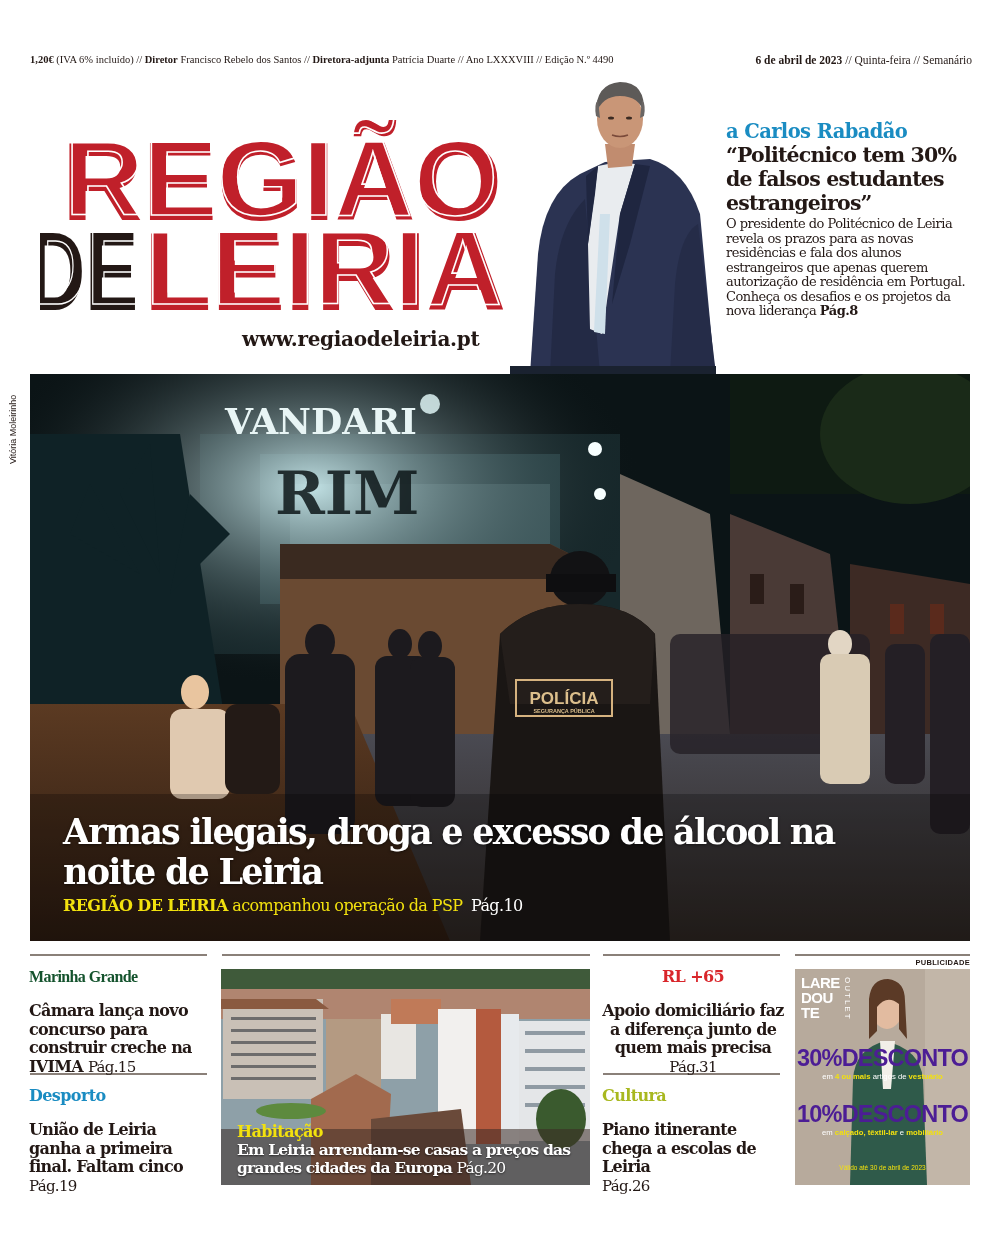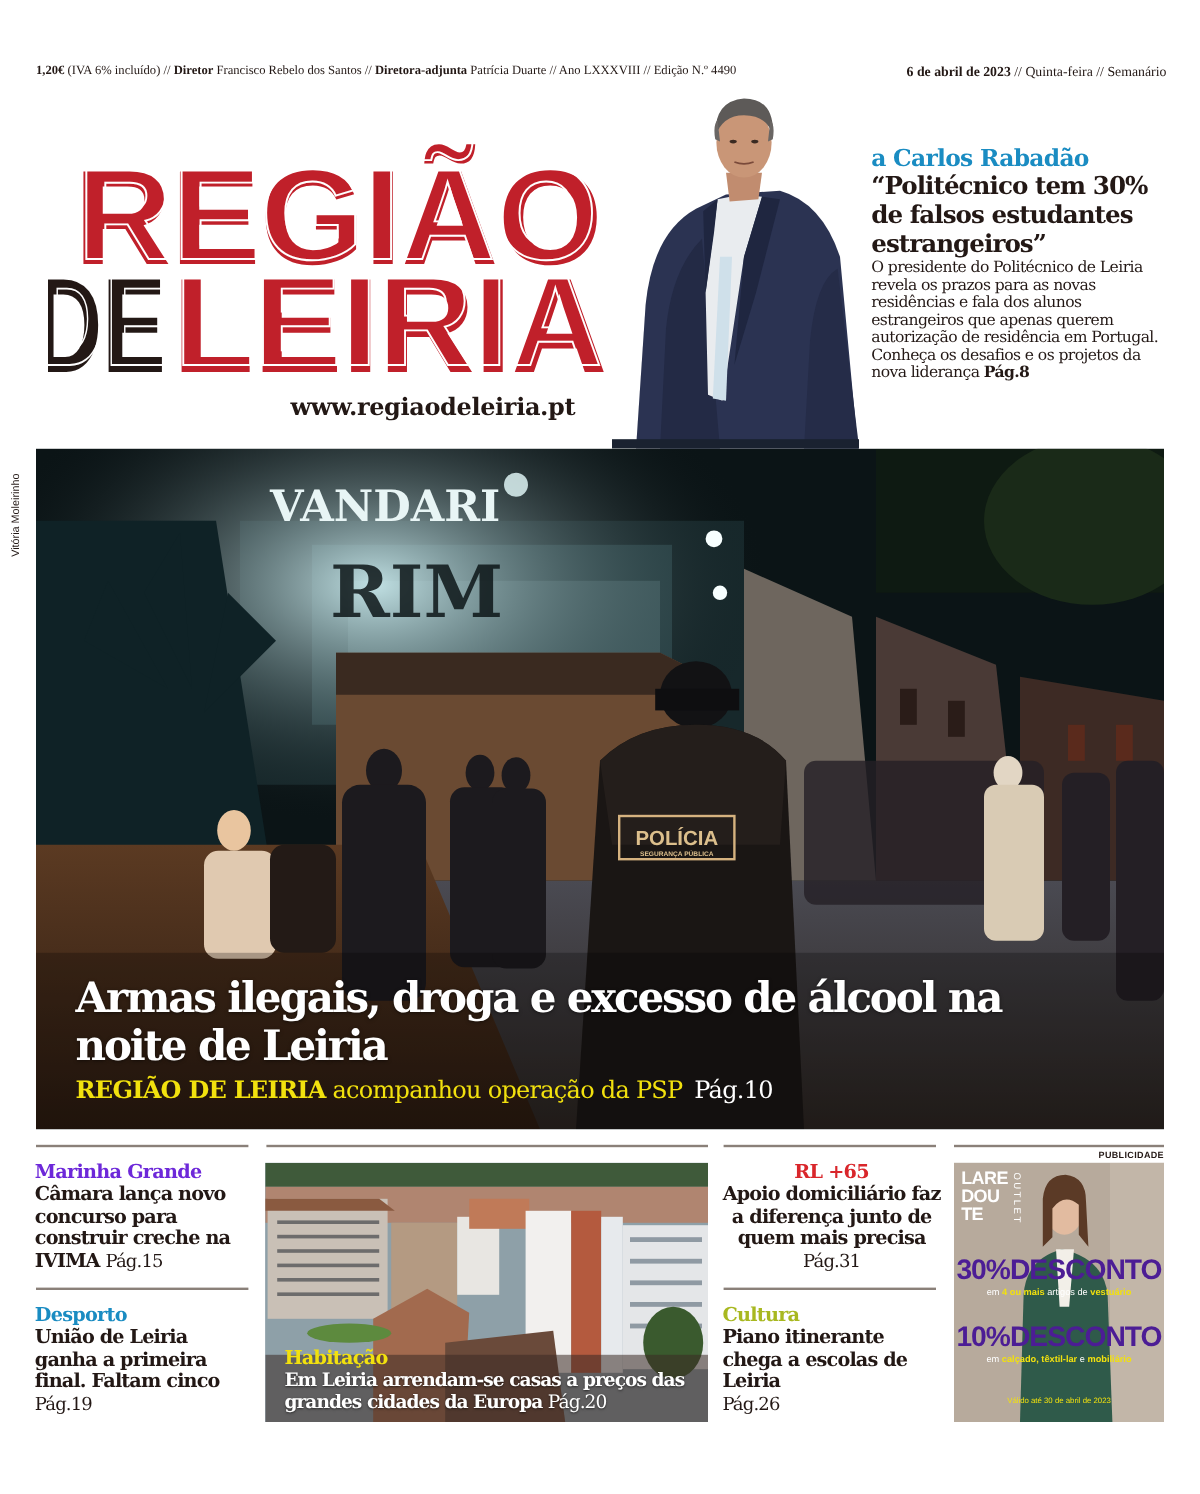--- a/index.html
+++ b/index.html
@@ -32,29 +32,29 @@
   .interview .body b { font-weight:bold; }
 
   
   .photo-credit { left:8px; top:372px; width:14px; height:100px; }
   .photo-credit span { display:block; transform:rotate(-90deg); transform-origin:left top; position:absolute; left:0; top:92px; white-space:nowrap; font-family:"Liberation Sans", sans-serif; font-size:9px; color:#231815; }
 
   .mainphoto { left:30px; top:374px; width:940px; height:567px; overflow:hidden; background:#0c1517; }
   .mainphoto svg { width:100%; height:100%; display:block; }
 
   .main-headline { left:63px; top:812px; width:800px; font-family:"DejaVu Serif", serif; font-weight:bold; color:#ffffff; font-size:35px; line-height:40px; letter-spacing:-1.8px; text-shadow:0 1px 3px rgba(0,0,0,0.5); }
-  .main-sub { left:63px; top:896px; font-family:"DejaVu Serif", serif; font-size:20px; color:#f2e10e; white-space:nowrap; letter-spacing:-0.6px; }
+  .main-sub { left:63px; top:896px; font-family:"DejaVu Serif", serif; font-size:16px; color:#f2e10e; white-space:nowrap; letter-spacing:-0.6px; }
   .main-sub b { font-weight:bold; }
   .main-sub .pg { color:#ffffff; font-weight:normal; margin-left:4px; }
 
   
   .rule { height:2px; background:#8a8079; }
   .col { font-family:"DejaVu Serif", serif; }
   .col .kick { font-weight:bold; font-size:16px; line-height:19px; letter-spacing:-0.6px; }
-  .col .hed { font-weight:bold; font-size:16px; line-height:18.5px; letter-spacing:-0.7px; color:#231815; }
+  .col .hed { font-weight:bold; font-size:16px; line-height:18.5px; letter-spacing:-0.7px; color:#231815;margin-top:16px; }
   .col .pg { font-weight:normal; font-size:15px; letter-spacing:-0.7px; color:#231815; }
 
   .house { left:221px; top:969px; width:369px; height:216px; overflow:hidden; background:#9aa9b4; }
   .house svg { width:100%; height:100%; display:block; }
   .house-text { left:237px; top:1123px; width:350px; font-family:"DejaVu Serif", serif; }
   .house-text .kick { font-weight:bold; color:#f2e10e; font-size:16px; line-height:18px; letter-spacing:-0.6px; }
   .house-text .hed { font-weight:bold; color:#ffffff; font-size:15.5px; line-height:18px; letter-spacing:-0.8px; text-shadow:0 1px 2px rgba(0,0,0,0.6); }
   .house-text .pg { font-weight:normal; color:#ffffff; }
 
   .pub-label { left:800px; top:958px; width:170px; text-align:right; font-family:"Liberation Sans", sans-serif; font-weight:bold; font-size:7.5px; color:#231815; letter-spacing:0.3px; }
@@ -232,21 +232,21 @@
 </div>
 
 <div class="abs rule" style="left:30px; top:954px; width:177px;"></div>
 <div class="abs rule" style="left:222px; top:954px; width:368px;"></div>
 <div class="abs rule" style="left:603px; top:954px; width:177px;"></div>
 <div class="abs rule" style="left:795px; top:954px; width:175px;"></div>
 <div class="abs rule" style="left:30px; top:1073px; width:177px;"></div>
 <div class="abs rule" style="left:603px; top:1073px; width:177px;"></div>
 
 <div class="abs col" style="left:29px; top:967px; width:180px;">
-  <div class="kick" style="color:#6d28d9;">Marinha Grande</div>
+  <div class="kick" style="color:#14532d;font-family:Liberation Serif, serif;">Marinha Grande</div>
   <div class="hed"><span>Câmara lança novo concurso para construir creche na IVIMA</span> <span class="pg">Pág.15</span></div>
 </div>
 <div class="abs col" style="left:29px; top:1086px; width:180px;">
   <div class="kick" style="color:#1a8cc2;">Desporto</div>
   <div class="hed">União de Leiria ganha a primeira final. Faltam cinco</div>
   <div class="pg">Pág.19</div>
 </div>
 
 <div class="abs house">
   <svg viewBox="0 0 369 216" preserveAspectRatio="none">

